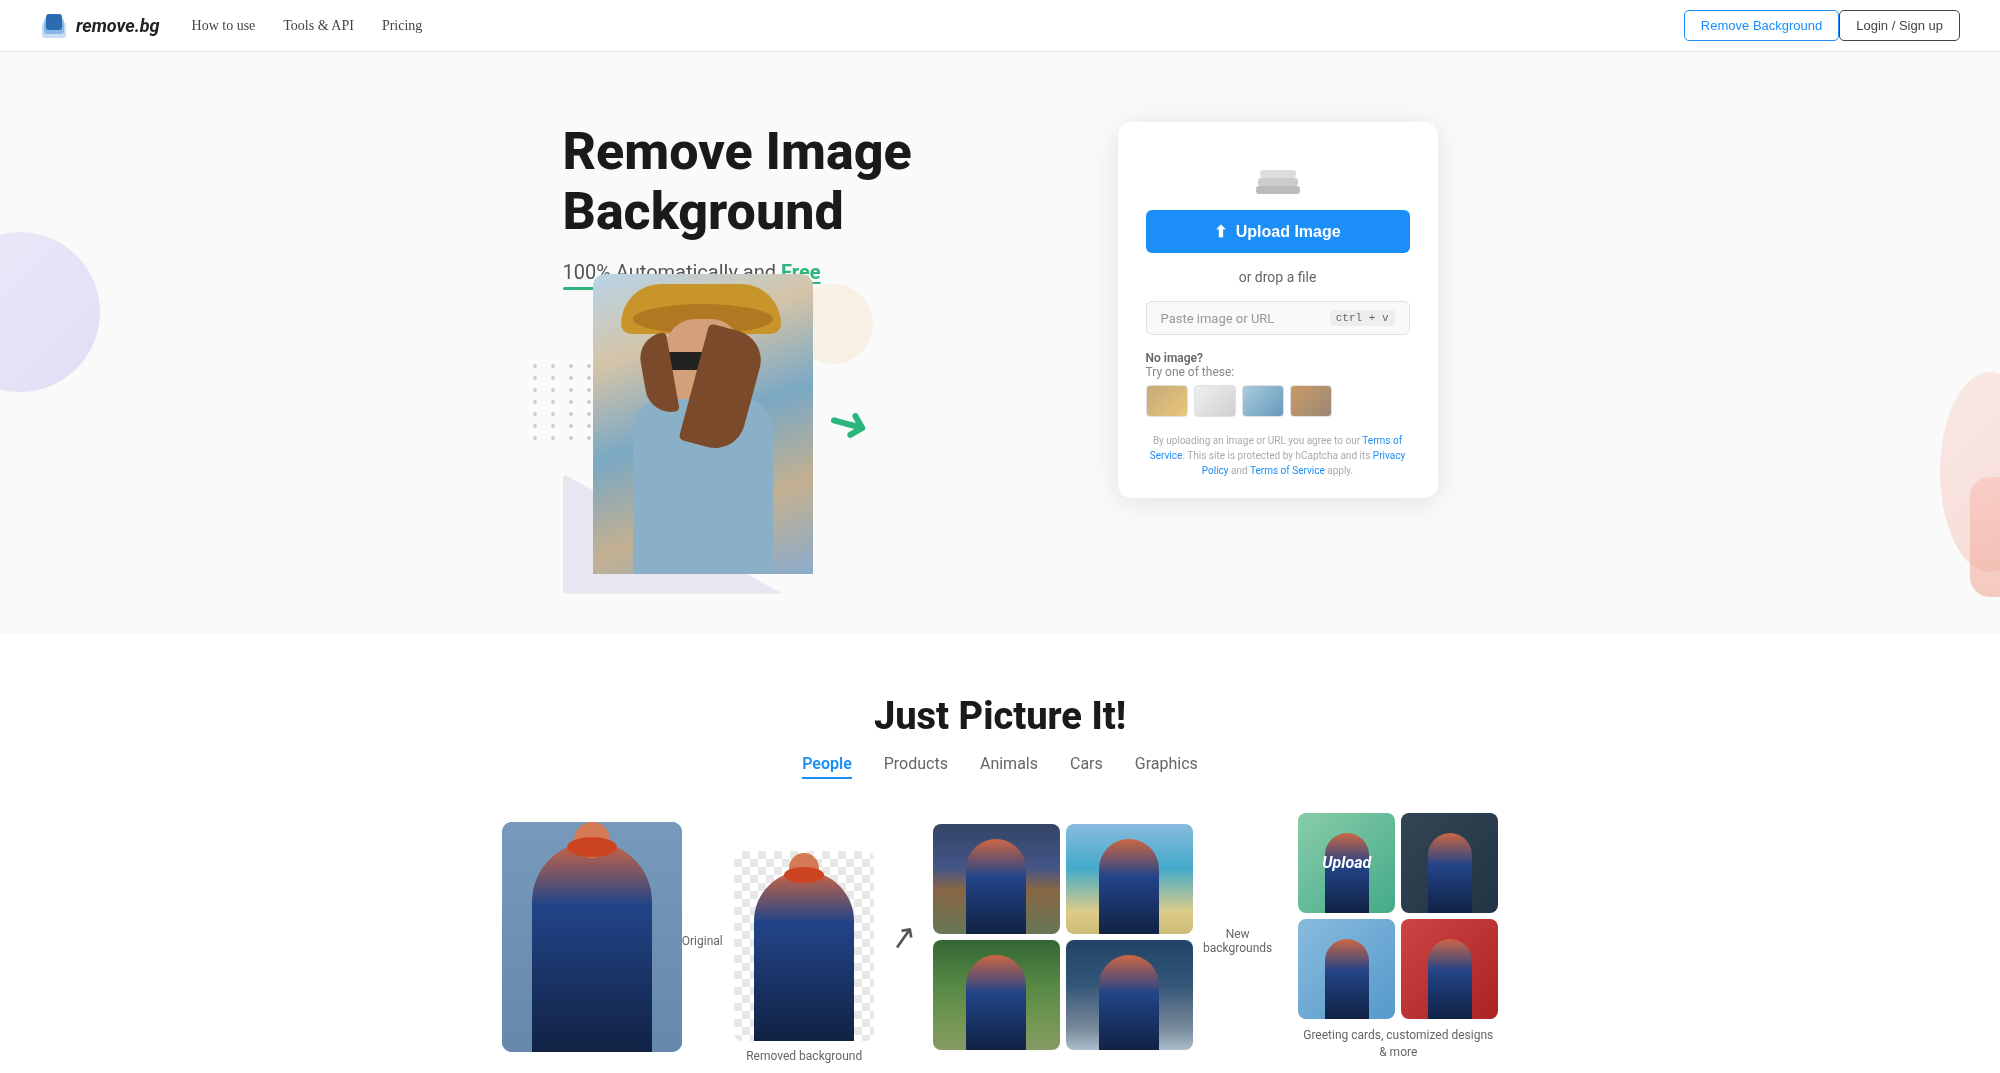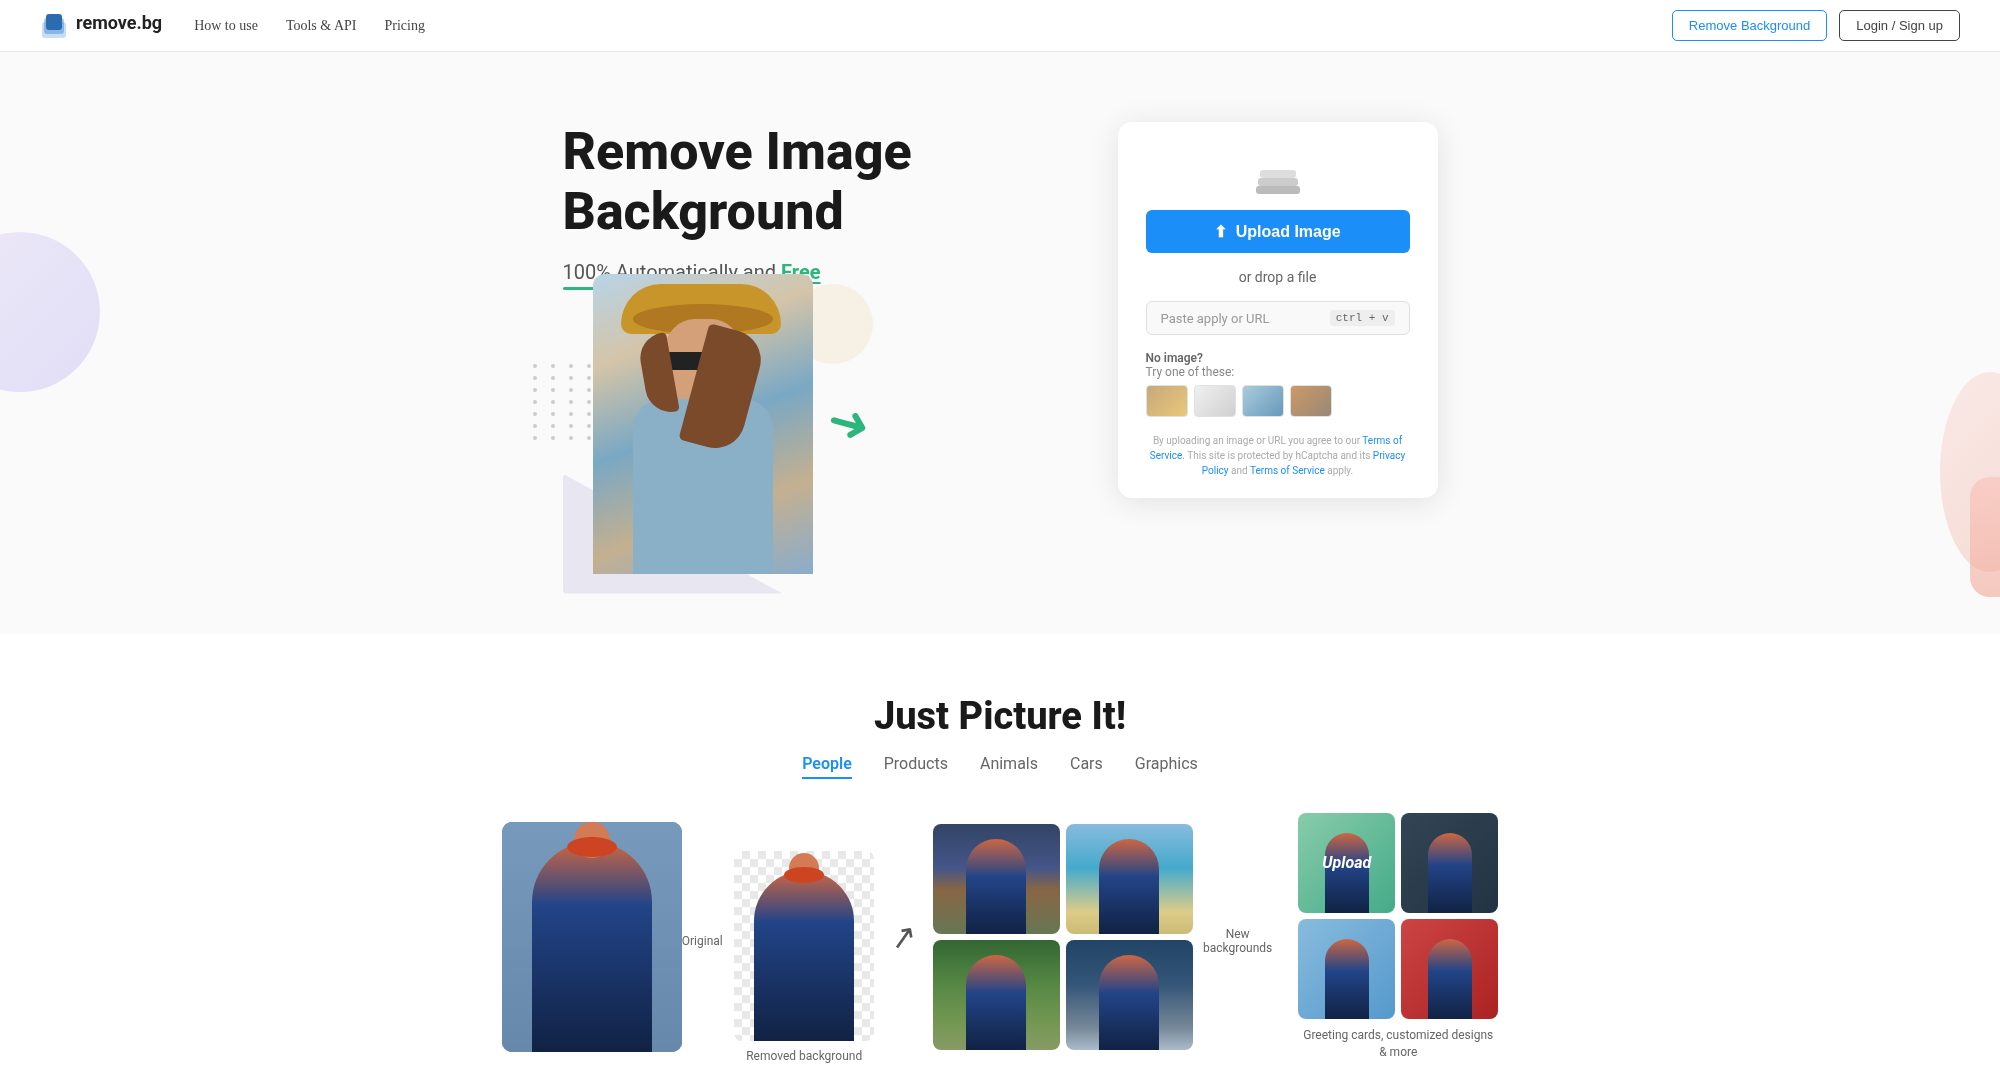--- a/index.html
+++ b/index.html
@@ -5,25 +5,25 @@
     * { margin: 0; padding: 0; box-sizing: border-box; }
     body { font-family: -apple-system, BlinkMacSystemFont, 'Segoe UI', Roboto, sans-serif; background: #fff; color: #333; overflow-x: hidden; }
 
     
     .navbar {
       display: flex; align-items: center; justify-content: space-between;
       padding: 0 40px; height: 52px; border-bottom: 1px solid #e8e8e8;
       position: sticky; top: 0; background: #fff; z-index: 100;
     }
     .navbar-left { display: flex; align-items: center; gap: 32px; }
-    .logo { display: flex; align-items: flex-start; gap: 8px; font-weight: 700; font-size: 18px; color: #222; }
+    .logo { display: flex; align-items: center; gap: 8px; font-weight: 700; font-size: 18px; color: #222; font-style: italic; }
     .logo-icon { width: 28px; height: 28px; }
     .nav-links { display: flex; gap: 28px; }
     .nav-link { font-size: 14px; color: #444; text-decoration: none; cursor: pointer; font-family: Liberation Serif, serif; }
-    .navbar-right { display: flex; gap: 12px; align-items: center; }
+    .navbar-right { display: flex; align-items: center; }
     .btn-remove-bg {
       border: 1.5px solid #1b8ef8; color: #1b8ef8; background: #fff;
       padding: 7px 16px; border-radius: 5px; font-size: 13px; cursor: pointer; font-weight: 500;
     }
     .btn-login {
       border: 1.5px solid #444; color: #444; background: #fff;
       padding: 7px 16px; border-radius: 5px; font-size: 13px; cursor: pointer; font-weight: 500;
     }
 
     
@@ -328,21 +328,21 @@
     </div>
 
     <button class="btn-upload">
       <span>⬆</span>
       <span>Upload Image</span>
     </button>
 
     <p class="upload-or-drop">or drop a file</p>
 
     <div class="paste-area">
-      <span>Paste apply or URL</span>
+      <span>Paste image or URL</span>
       <span class="paste-kbd">ctrl + v</span>
     </div>
 
     <div class="sample-section">
       <div class="sample-label">
         <strong>No image?</strong>
         <span>Try one of these:</span>
       </div>
       <div class="sample-images">
         <div class="sample-thumb sample-thumb-1"></div>

